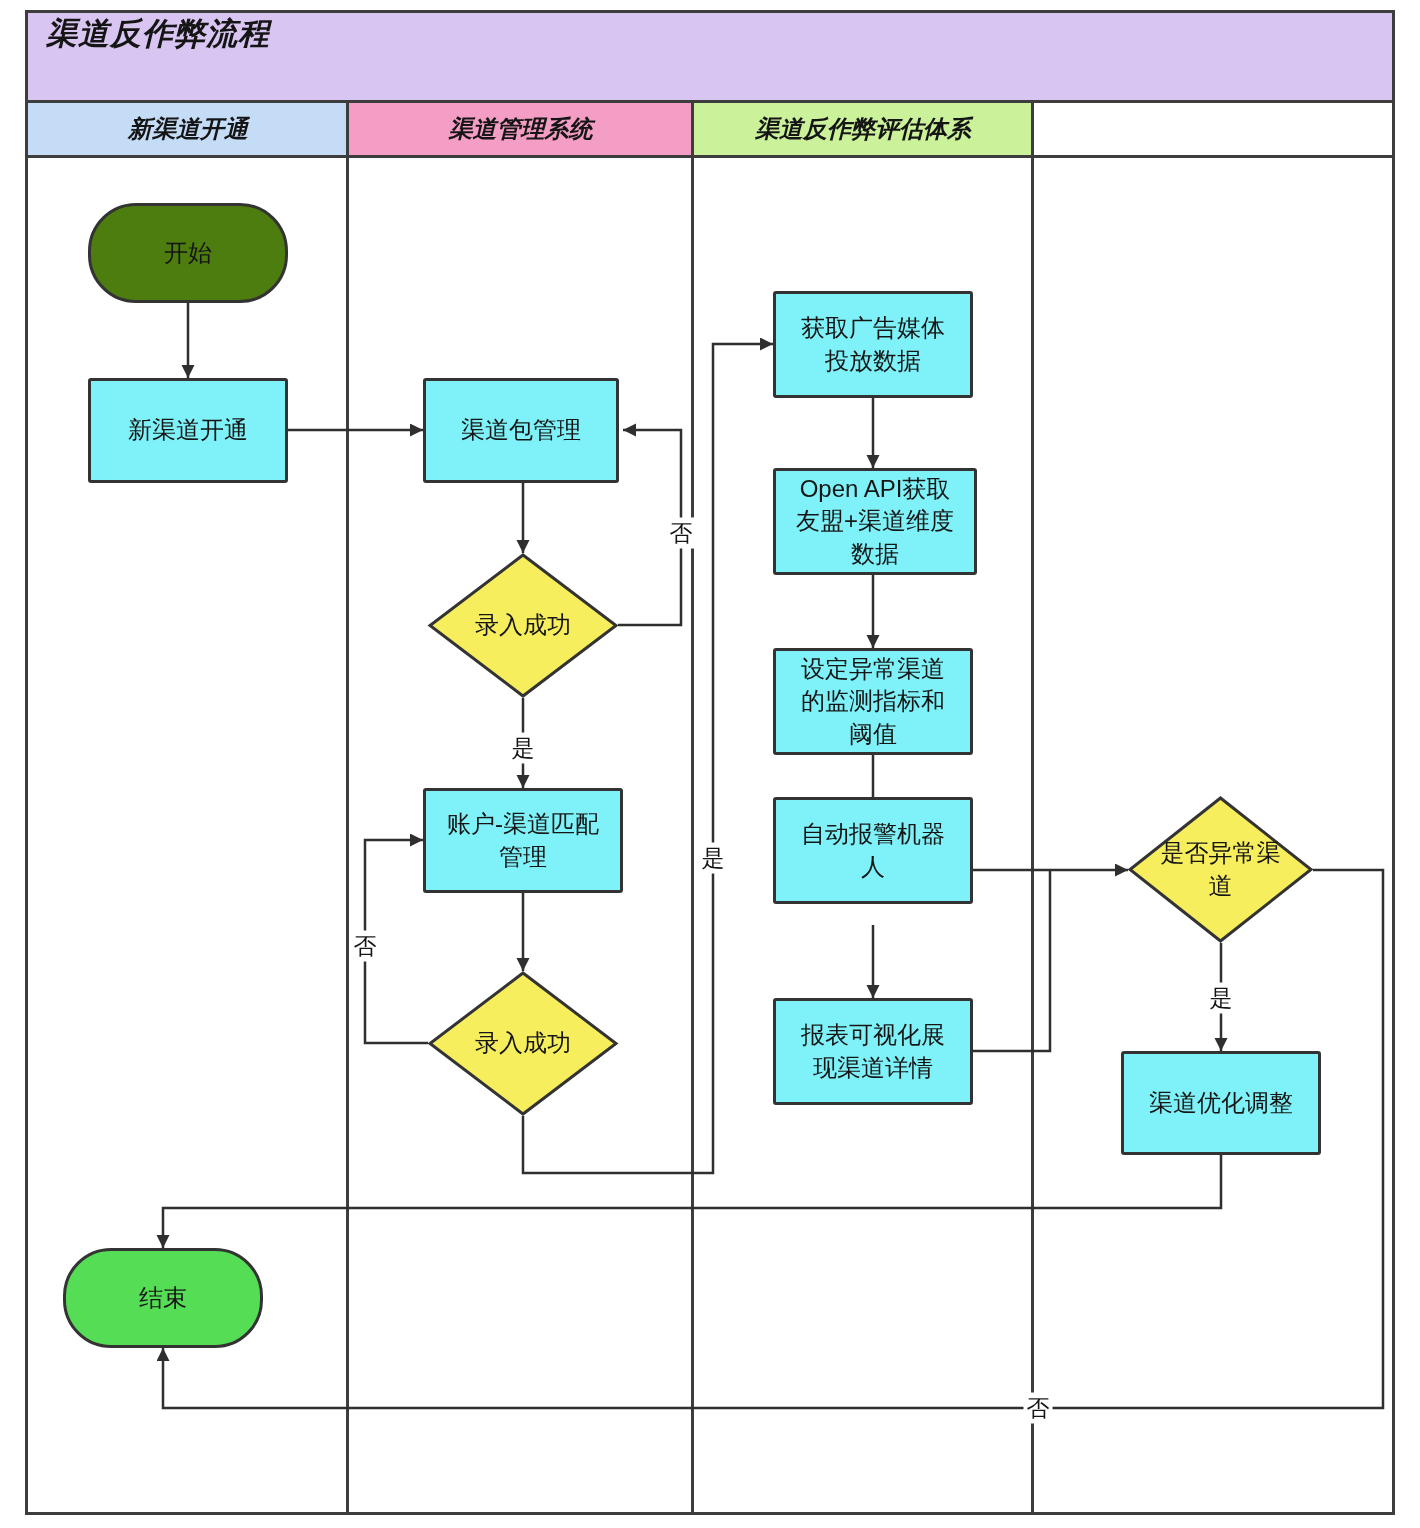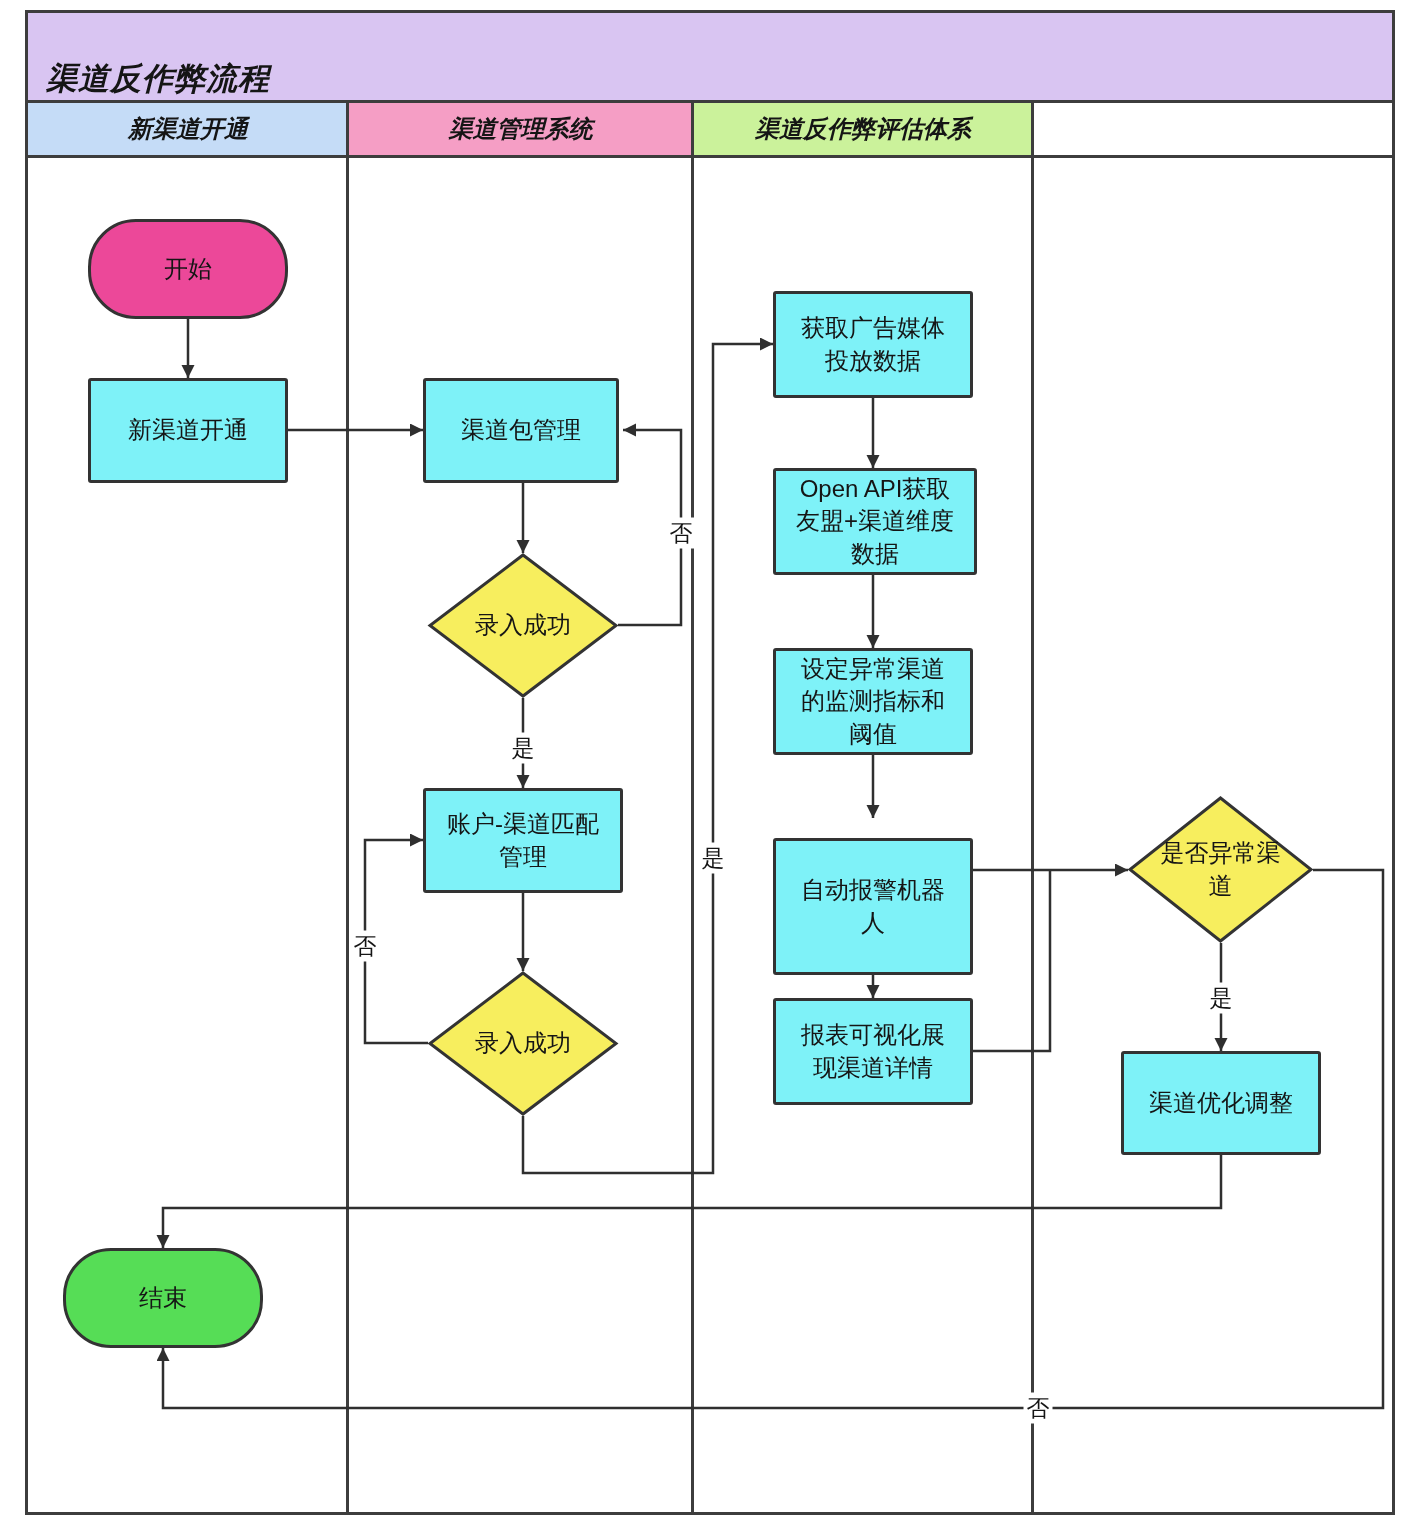--- a/index.html
+++ b/index.html
@@ -11,21 +11,21 @@
     color:#151515;
   }
   .frame {
     position:absolute; left:25px; top:10px;
     width:1370px; height:1505px;
     border:3px solid #3d3d3d; background:#ffffff;
   }
   .title-bar {
     position:absolute; left:0; top:0; width:100%; height:90px;
     background:#d9c5f2; border-bottom:3px solid #3d3d3d;
-    display:flex; align-items:flex-end; padding-left:18px;
+    display:flex; align-items:flex-start; padding-left:18px;
   }
   .title-text { font-size:31px; font-weight:bold; font-style:italic; letter-spacing:1px; }
   .lane-headers {
     position:absolute; left:0; top:90px; width:100%; height:55px;
     display:flex; border-bottom:3px solid #3d3d3d;
   }
   .lane-header {
     height:100%; display:flex; align-items:center; justify-content:center;
     font-size:24px; font-weight:bold; font-style:italic;
   }
@@ -37,21 +37,21 @@
   .d1 { left:318px; } .d2 { left:663px; } .d3 { left:1003px; }
   .edges { position:absolute; left:0; top:0; width:1364px; height:1499px; z-index:1; pointer-events:none; }
   .edges polyline { fill:none; stroke:#2f2f2f; stroke-width:2.5px; }
   .node {
     position:absolute; z-index:2;
     display:flex; align-items:center; justify-content:center;
     text-align:center; font-size:24px; line-height:1.35;
   }
   .rect { background:#7ef2f8; border:3px solid #333333; border-radius:3px; padding:16px 16px; }
   .stadium { border:3px solid #333333; border-radius:48px; }
-  .start-fill { background:#ec4899;margin-top:16px; }
+  .start-fill { background:#4d7c0f; }
   .end-fill { background:#56dd56; }
   .diamond svg { position:absolute; left:0; top:0; width:100%; height:100%; overflow:visible; }
   .diamond polygon { fill:#f7ee5e; stroke:#333333; stroke-width:3px; }
   .dlabel { position:relative; z-index:1; font-weight:normal; width:72%; }
   .elabel {
     position:absolute; z-index:3; transform:translate(-50%,-50%);
     background:#ffffff; font-size:23px; padding:0 3px;
   }
 </style>
 </head>
@@ -113,21 +113,21 @@
   <div class="node diamond" style="left:400px;top:958px;width:190px;height:145px">
     <svg viewBox="0 0 190 145" preserveAspectRatio="none">
       <polygon points="95,2 188,72.5 95,143 2,72.5"></polygon>
     </svg>
     <span class="dlabel">录入成功</span>
   </div>
 
   <div class="node rect" style="left:745px;top:278px;width:200px;height:107px">获取广告媒体投放数据</div>
   <div class="node rect" style="left:745px;top:455px;width:204px;height:107px">Open API获取友盟+渠道维度数据</div>
   <div class="node rect" style="left:745px;top:635px;width:200px;height:107px">设定异常渠道的监测指标和阈值</div>
-  <div class="node rect" style="left:745px;top:825px;width:200px;height:137px">自动报警机器人</div>
+  <div class="node rect" style="left:745px;top:784px;width:200px;height:107px">自动报警机器人</div>
   <div class="node rect" style="left:745px;top:985px;width:200px;height:107px">报表可视化展现渠道详情</div>
 
   <div class="node diamond" style="left:1100px;top:783px;width:185px;height:147px">
     <svg viewBox="0 0 185 147" preserveAspectRatio="none">
       <polygon points="92.5,2 183,73.5 92.5,145 2,73.5"></polygon>
     </svg>
     <span class="dlabel">是否异常渠道</span>
   </div>
   <div class="node rect" style="left:1093px;top:1038px;width:200px;height:104px">渠道优化调整</div>
 

